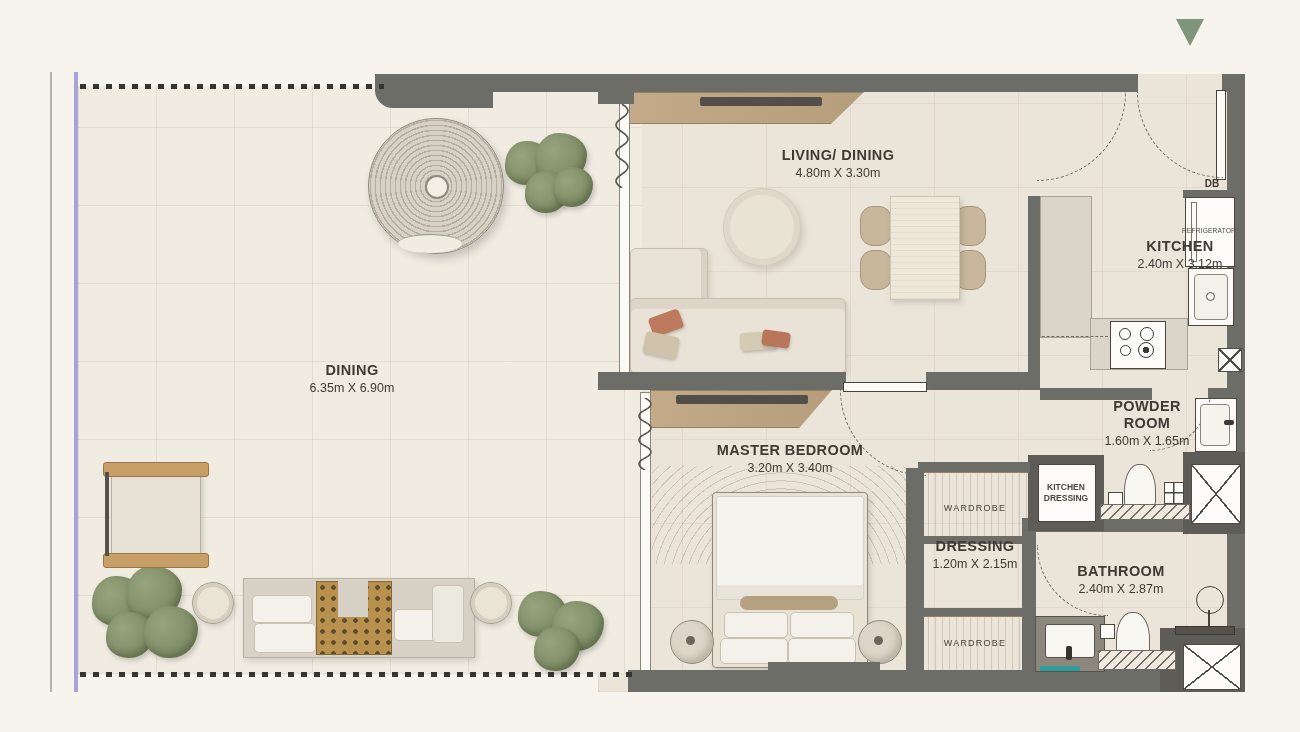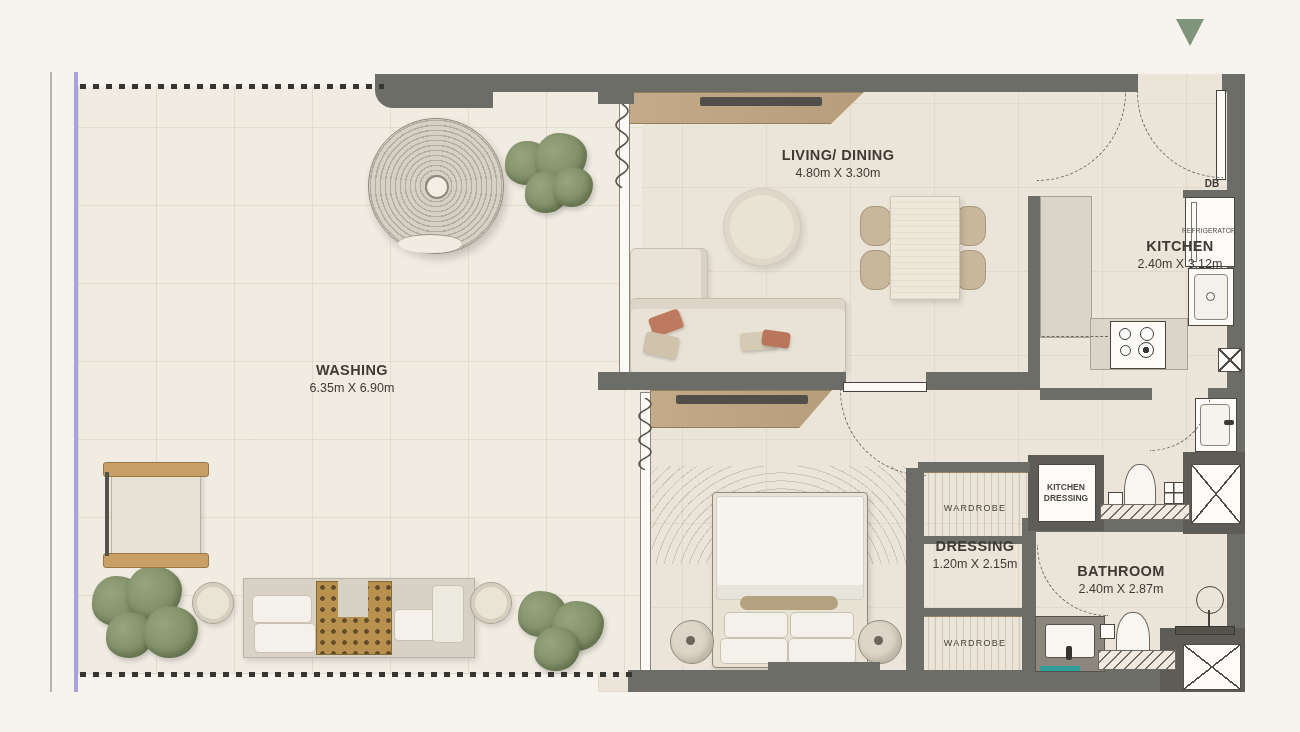--- a/index.html
+++ b/index.html
@@ -225,31 +225,39 @@
     <div class="abs" style="left:94px;top:2px;width:30px;height:36px;background:#d8d2c6;"></div>
     <div class="cushion" style="left:8px;top:16px;width:58px;height:26px;"></div>
     <div class="cushion" style="left:10px;top:44px;width:60px;height:28px;"></div>
     <div class="cushion" style="left:150px;top:30px;width:62px;height:30px;"></div>
     <div class="cushion" style="left:188px;top:6px;width:30px;height:56px;background:#eceade;"></div>
   </div>
   <div class="roundtbl" style="left:192px;top:582px;width:40px;height:40px;"></div>
   <div class="roundtbl" style="left:470px;top:582px;width:40px;height:40px;"></div>
 
   <div class="room-label" style="left:352px;top:362px;">
-    <div class="room-name">WASHING</div>
+    <div class="room-name">DINING</div>
     <div class="room-dims">6.35m X 6.90m</div>
   </div>
   <div class="room-label" style="left:838px;top:147px;">
     <div class="room-name">LIVING/ DINING</div>
     <div class="room-dims">4.80m X 3.30m</div>
   </div>
   <div class="room-label" style="left:1134px;top:238px;margin-left:46px;">
     <div class="room-name">KITCHEN</div>
     <div class="room-dims">2.40m X 3.12m</div>
   </div>
+  <div class="room-label" style="left:790px;top:442px;">
+    <div class="room-name">MASTER BEDROOM</div>
+    <div class="room-dims">3.20m X 3.40m</div>
+  </div>
+  <div class="room-label" style="left:1147px;top:398px;">
+    <div class="room-name wrap">POWDER ROOM</div>
+    <div class="room-dims">1.60m X 1.65m</div>
+  </div>
   <div class="room-label" style="left:975px;top:538px;">
     <div class="room-name">DRESSING</div>
     <div class="room-dims">1.20m X 2.15m</div>
   </div>
   <div class="room-label" style="left:1121px;top:563px;">
     <div class="room-name">BATHROOM</div>
     <div class="room-dims">2.40m X 2.87m</div>
   </div>
 
   <div class="mini" style="left:1212px;top:178px;font-size:10px;font-weight:bold;">DB</div>

